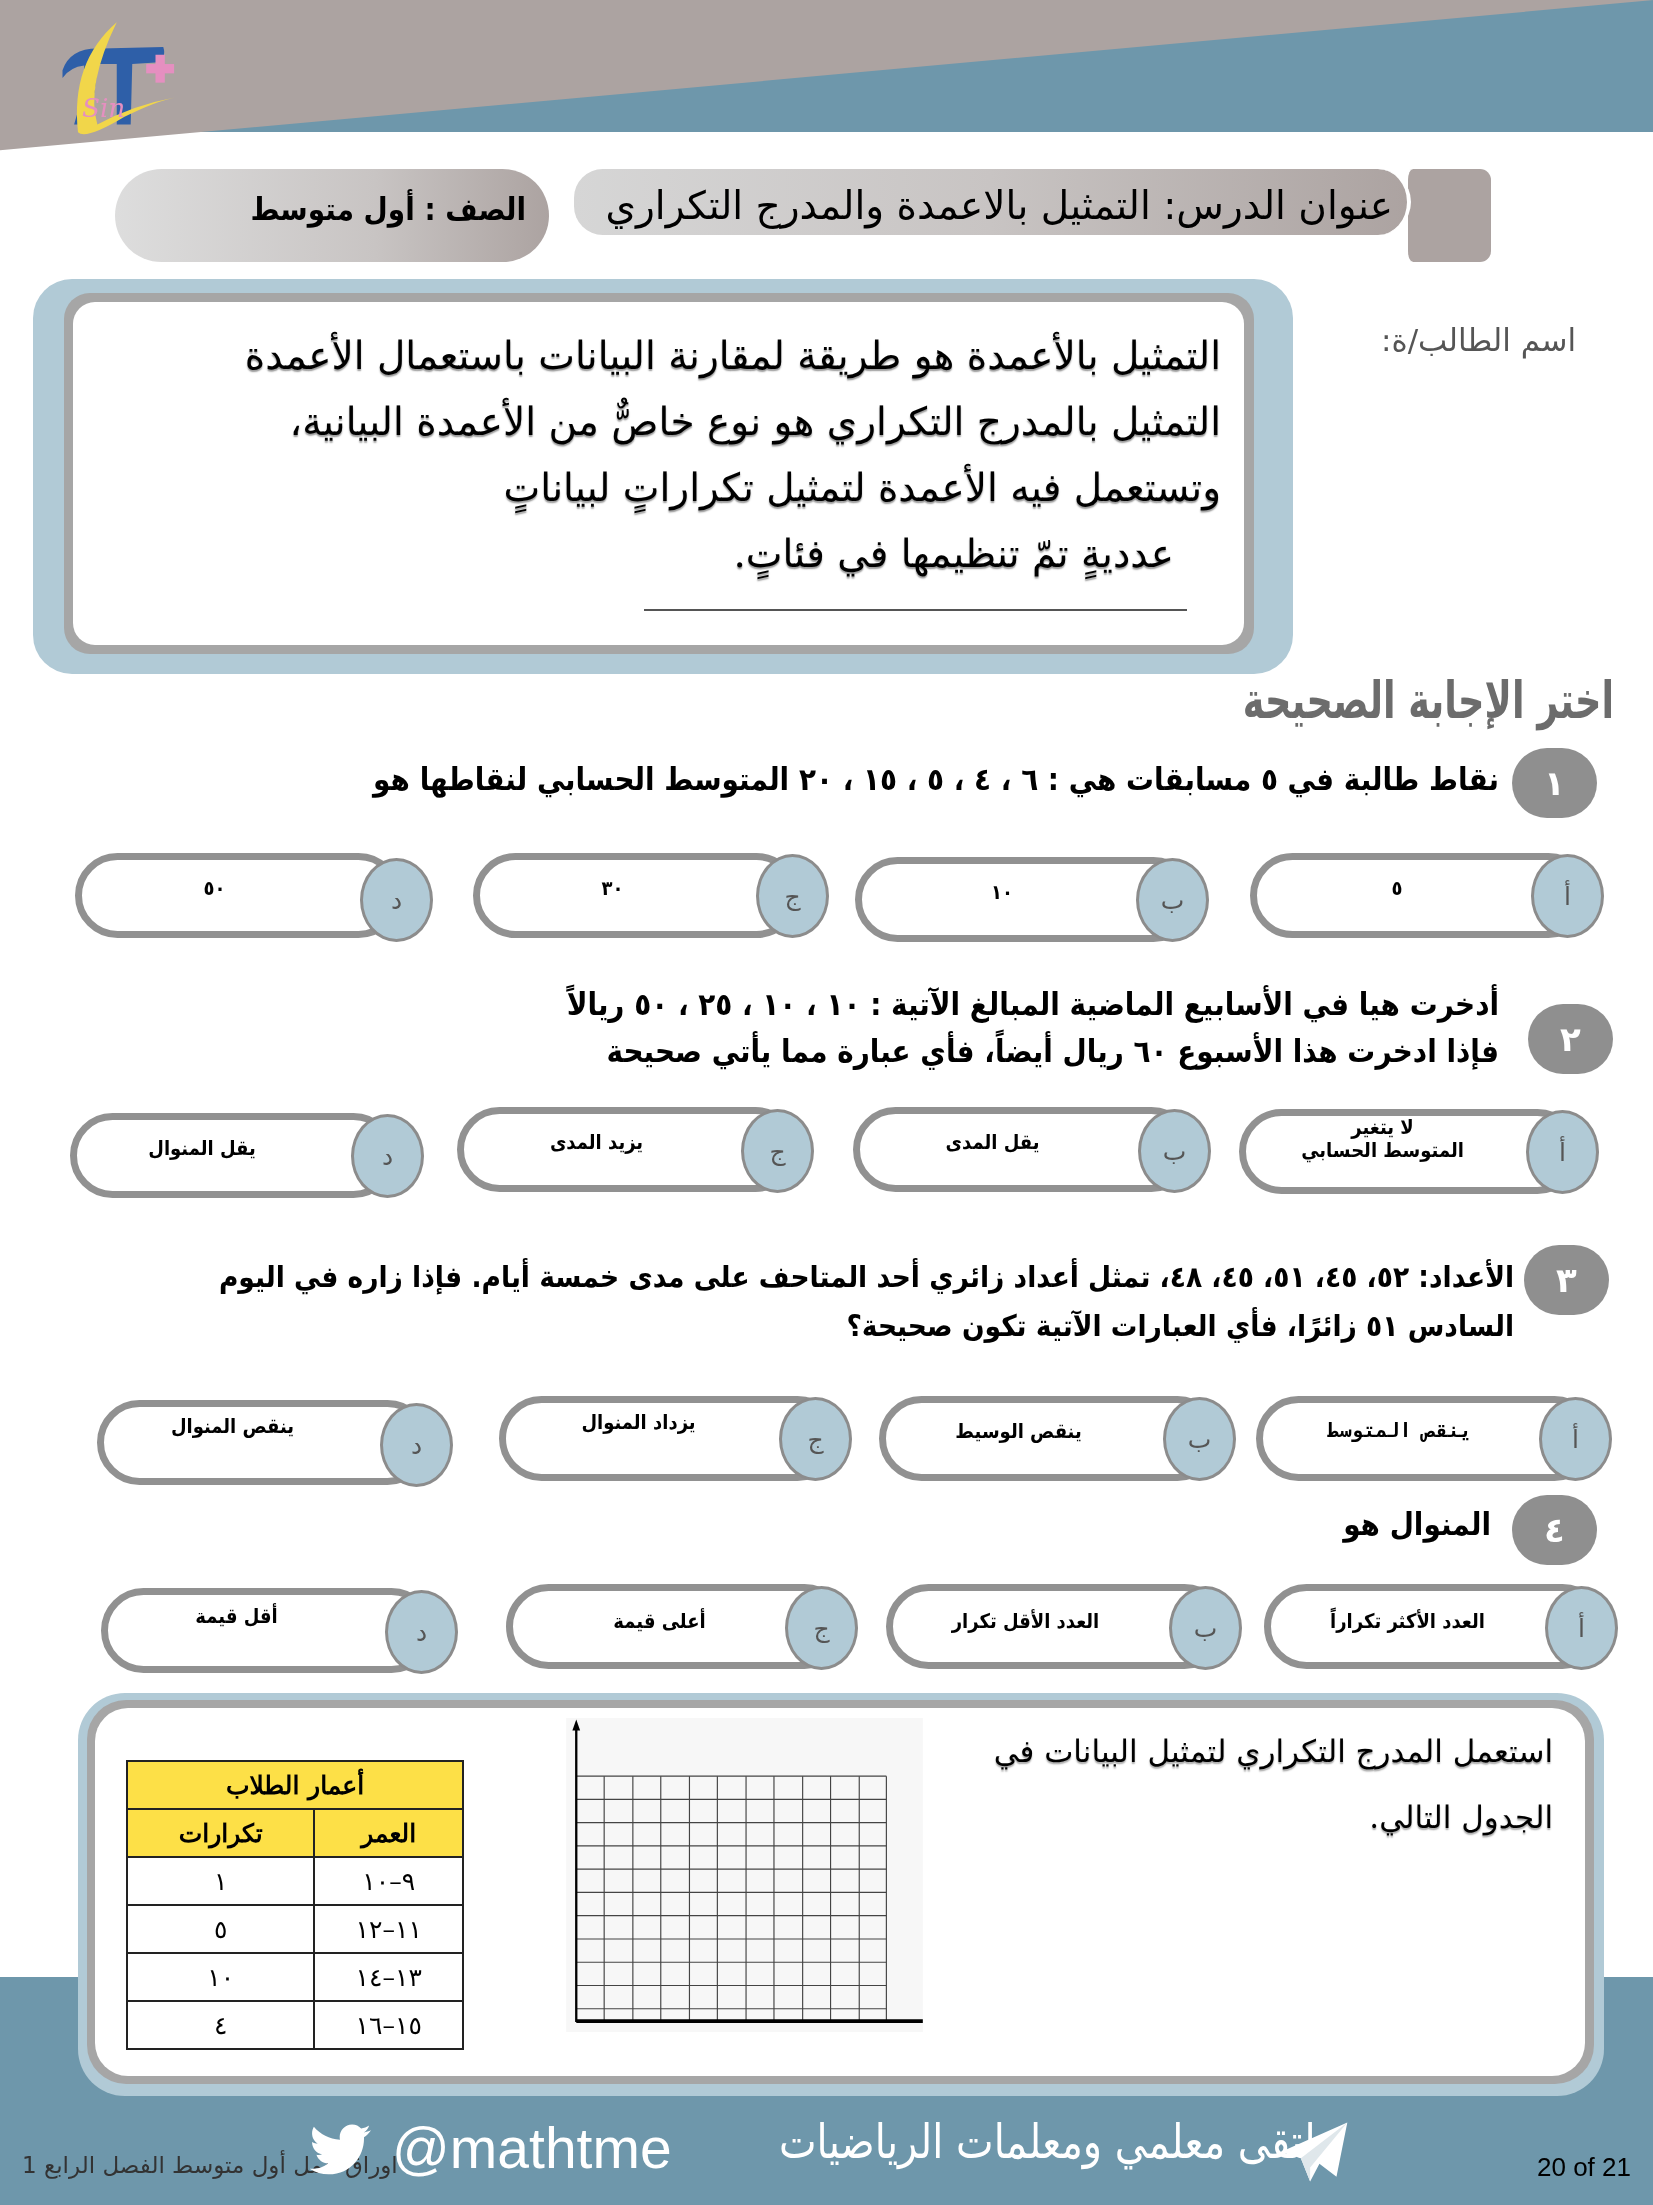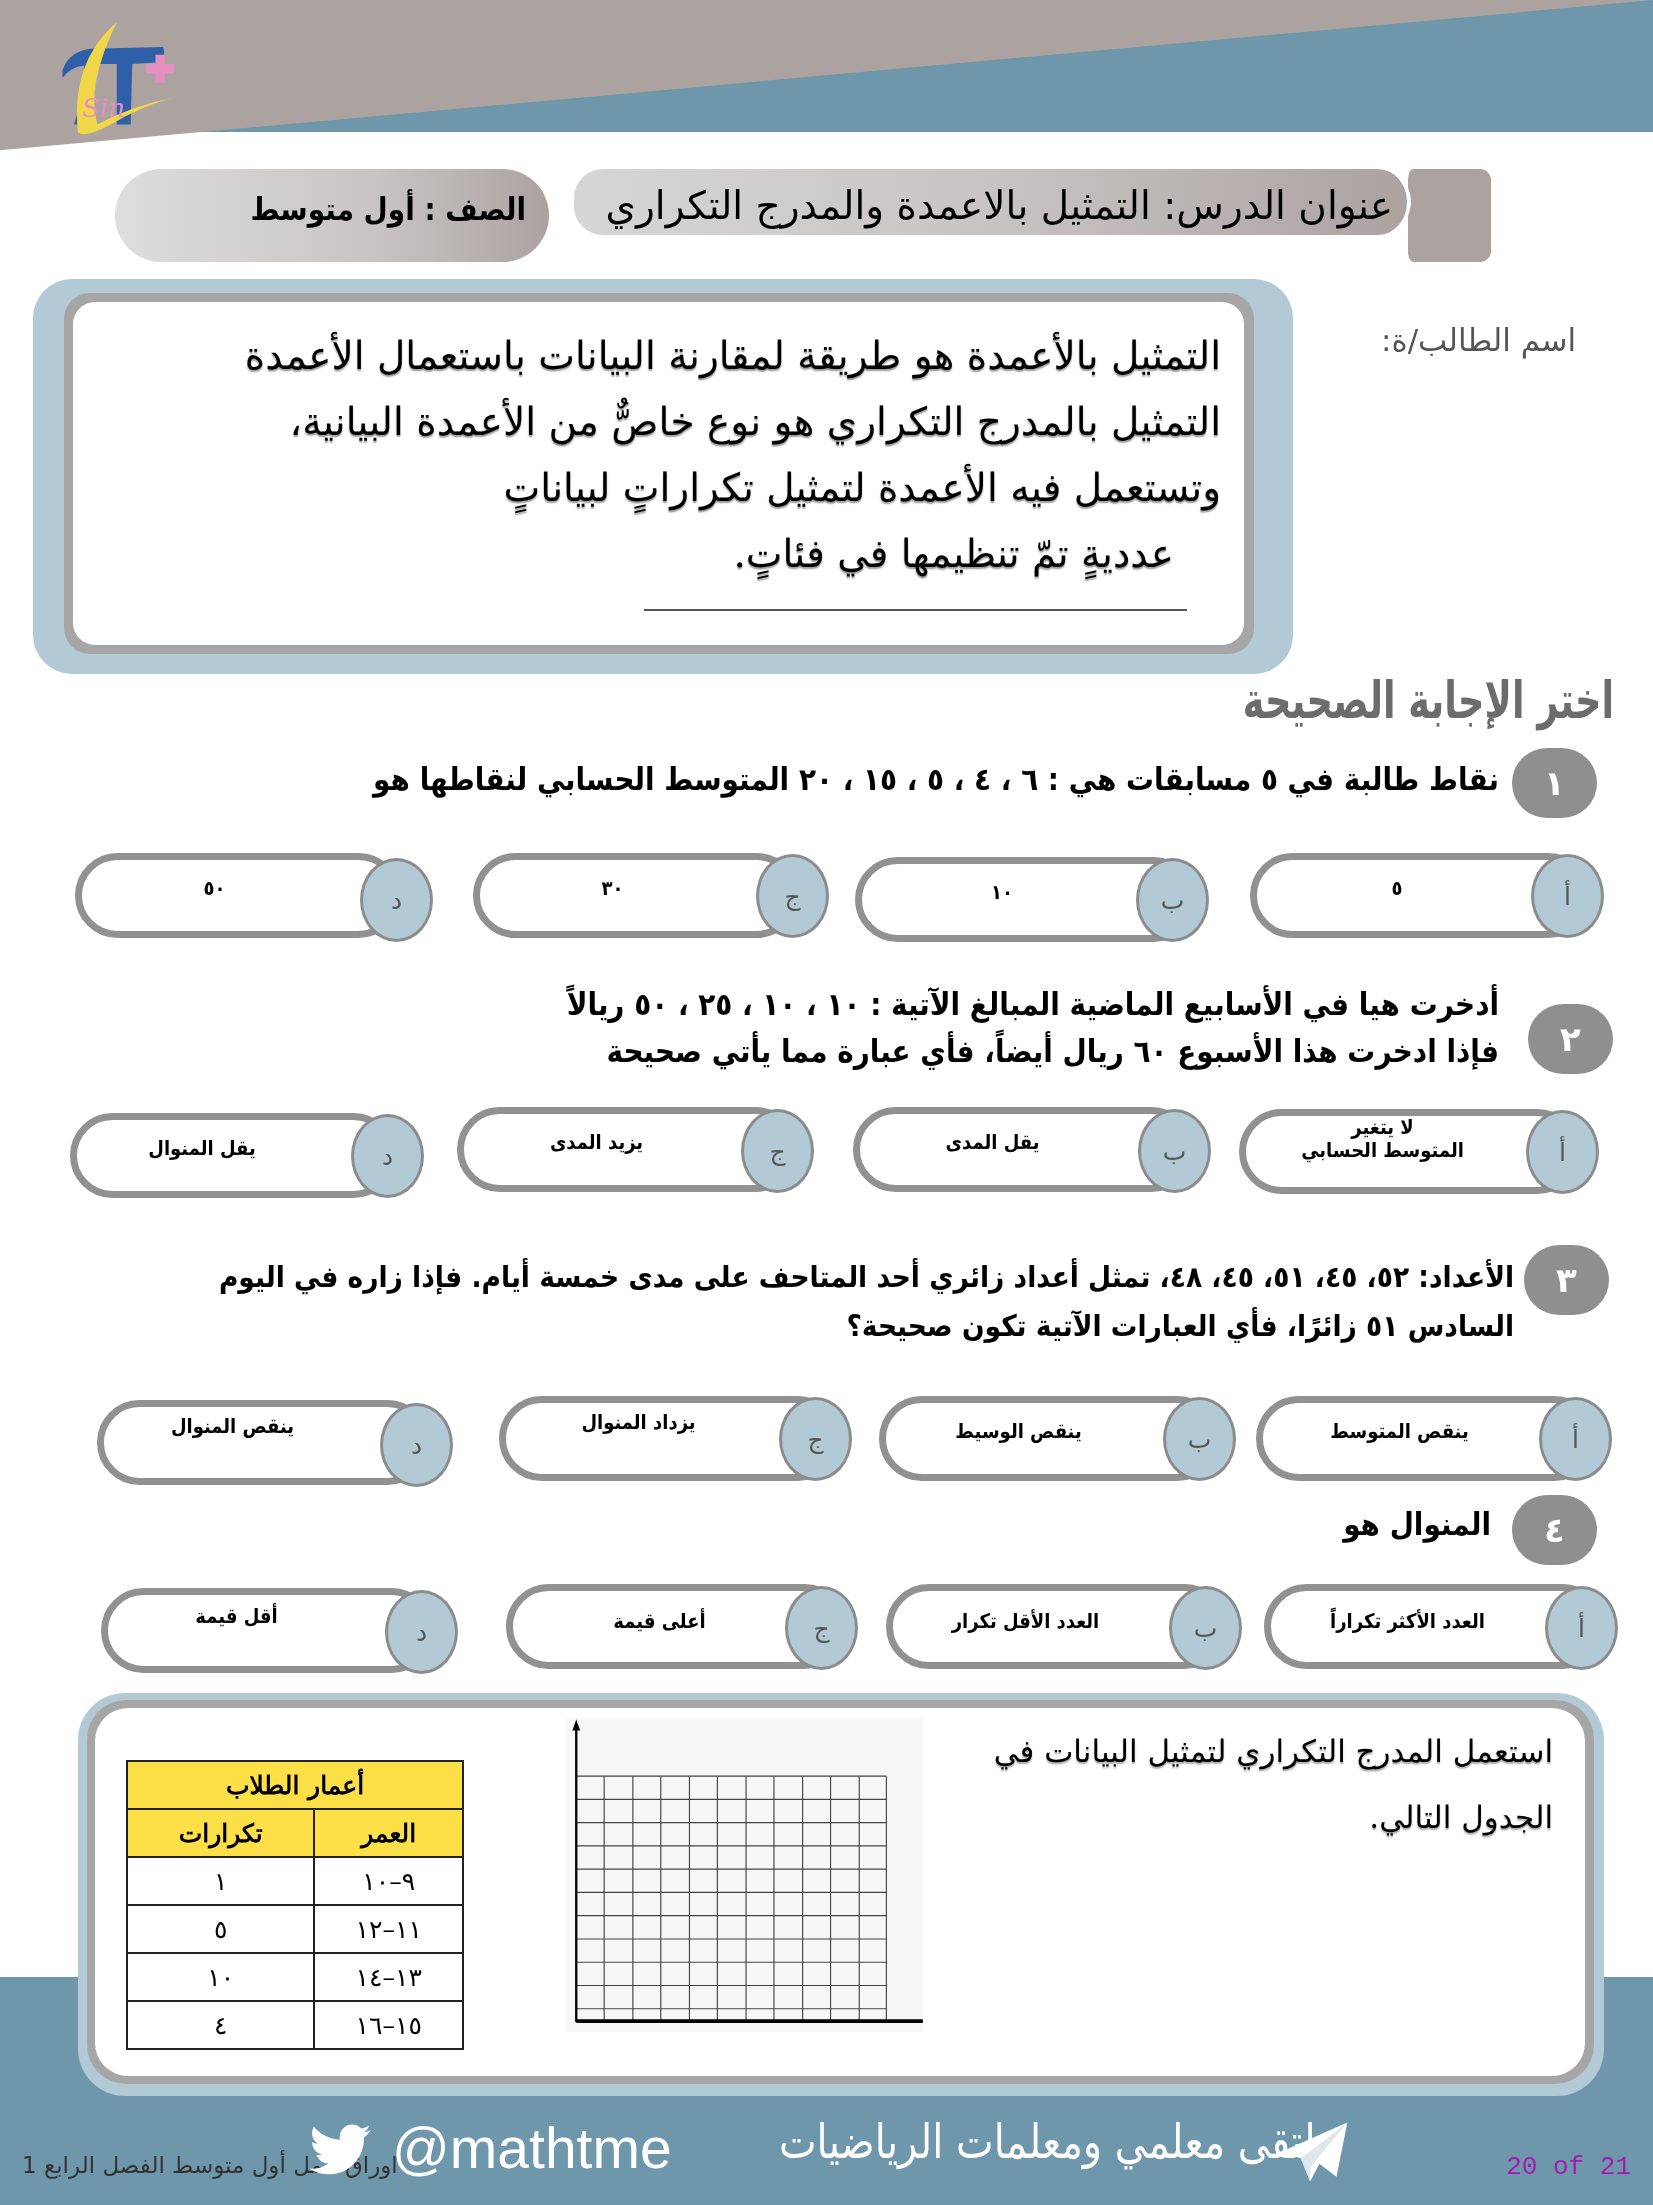--- a/index.html
+++ b/index.html
@@ -53,21 +53,21 @@
 
   .grid-wrap { left: 566px; top: 1718px; width: 357px; height: 314px; }
   .instr { right: 101px; font-size: 31px; font-family: "DejaVu Serif", serif; white-space: nowrap; text-shadow: 0 1.6px 1.6px #aaa; }
 
   
   .footer-text { font-size: 23px; color: #333; white-space: nowrap; }
   .twitter { left: 310px; top: 2123px; }
   .handle { left: 392px; top: 2115px; font-size: 57px; color: #fff; font-family: "Liberation Sans", sans-serif; white-space: nowrap; }
   .tg-text { left: 779px; top: 2114px; font-size: 47px; color: #fff; white-space: nowrap; transform: scaleX(0.85); transform-origin: left; }
   .tg-icon { left: 1279px; top: 2121px; }
-  .page-num { right: 23px; top: 2152px; font-size: 26px; color: #a21caf; font-family: Liberation Mono, monospace; white-space: nowrap; }
+  .page-num { right: 23px; top: 2152px; font-size: 26px; color: #000000; font-family: Liberation Sans, sans-serif; white-space: nowrap; }
 </style>
 </head>
 <body>
 
 <div class="abs" style="left:0;top:0;width:1654px;height:132px;background:#6e97ab;"></div>
 <div class="abs" style="left:0;top:0;width:1654px;height:155px;background:#aca3a1;clip-path:polygon(0 0,100% 0,100% 0,0 97%);"></div>
 
 <div class="abs logo">
   <svg width="140" height="124" viewBox="0 0 180 160">
     <path d="M30 70 Q40 40 80 42 L160 40 Q165 55 150 60 L120 62 L118 140 L100 140 L100 62 L75 62 Q72 110 60 140 L45 140 Q58 100 58 64 Q40 66 30 80 Z" fill="#2e5fa8"></path>
@@ -148,21 +148,21 @@
 <div class="abs opt" style="left:70px;top:1113px;width:326px;">
   <div class="abs opt-label" style="left:0;right:62px;top:17px;">يقل المنوال</div>
 </div>
 <div class="abs opt-badge" style="left:351px;top:1114px;">د</div>
 
 <div class="abs qnum" style="left:1524px;top:1245px;">٣</div>
 <div class="abs qtext rtl" style="right:140px;top:1260px;font-size:29.5px;">الأعداد: ٥٢، ٤٥، ٥١، ٤٥، ٤٨، تمثل أعداد زائري أحد المتاحف على مدى خمسة أيام. فإذا زاره في اليوم</div>
 <div class="abs qtext rtl" style="right:140px;top:1309px;font-size:29.5px;">السادس ٥١ زائرًا، فأي العبارات الآتية تكون صحيحة؟</div>
 
 <div class="abs opt" style="left:1256px;top:1396px;width:341px;">
-  <div class="abs opt-label" style="left:0;right:54px;top:17px;">ينقص المتوسط</div>
+  <div class="abs opt-label" style="left:0;right:54px;top:17px;font-family:Liberation Mono, monospace;">ينقص المتوسط</div>
 </div>
 <div class="abs opt-badge" style="left:1539px;top:1397px;">أ</div>
 
 <div class="abs opt" style="left:879px;top:1396px;width:341px;">
   <div class="abs opt-label" style="left:0;right:62px;top:17px;">ينقص الوسيط</div>
 </div>
 <div class="abs opt-badge" style="left:1163px;top:1397px;">ب</div>
 
 <div class="abs opt" style="left:499px;top:1396px;width:341px;">
   <div class="abs opt-label" style="left:0;right:62px;top:7.8px;">يزداد المنوال</div>

